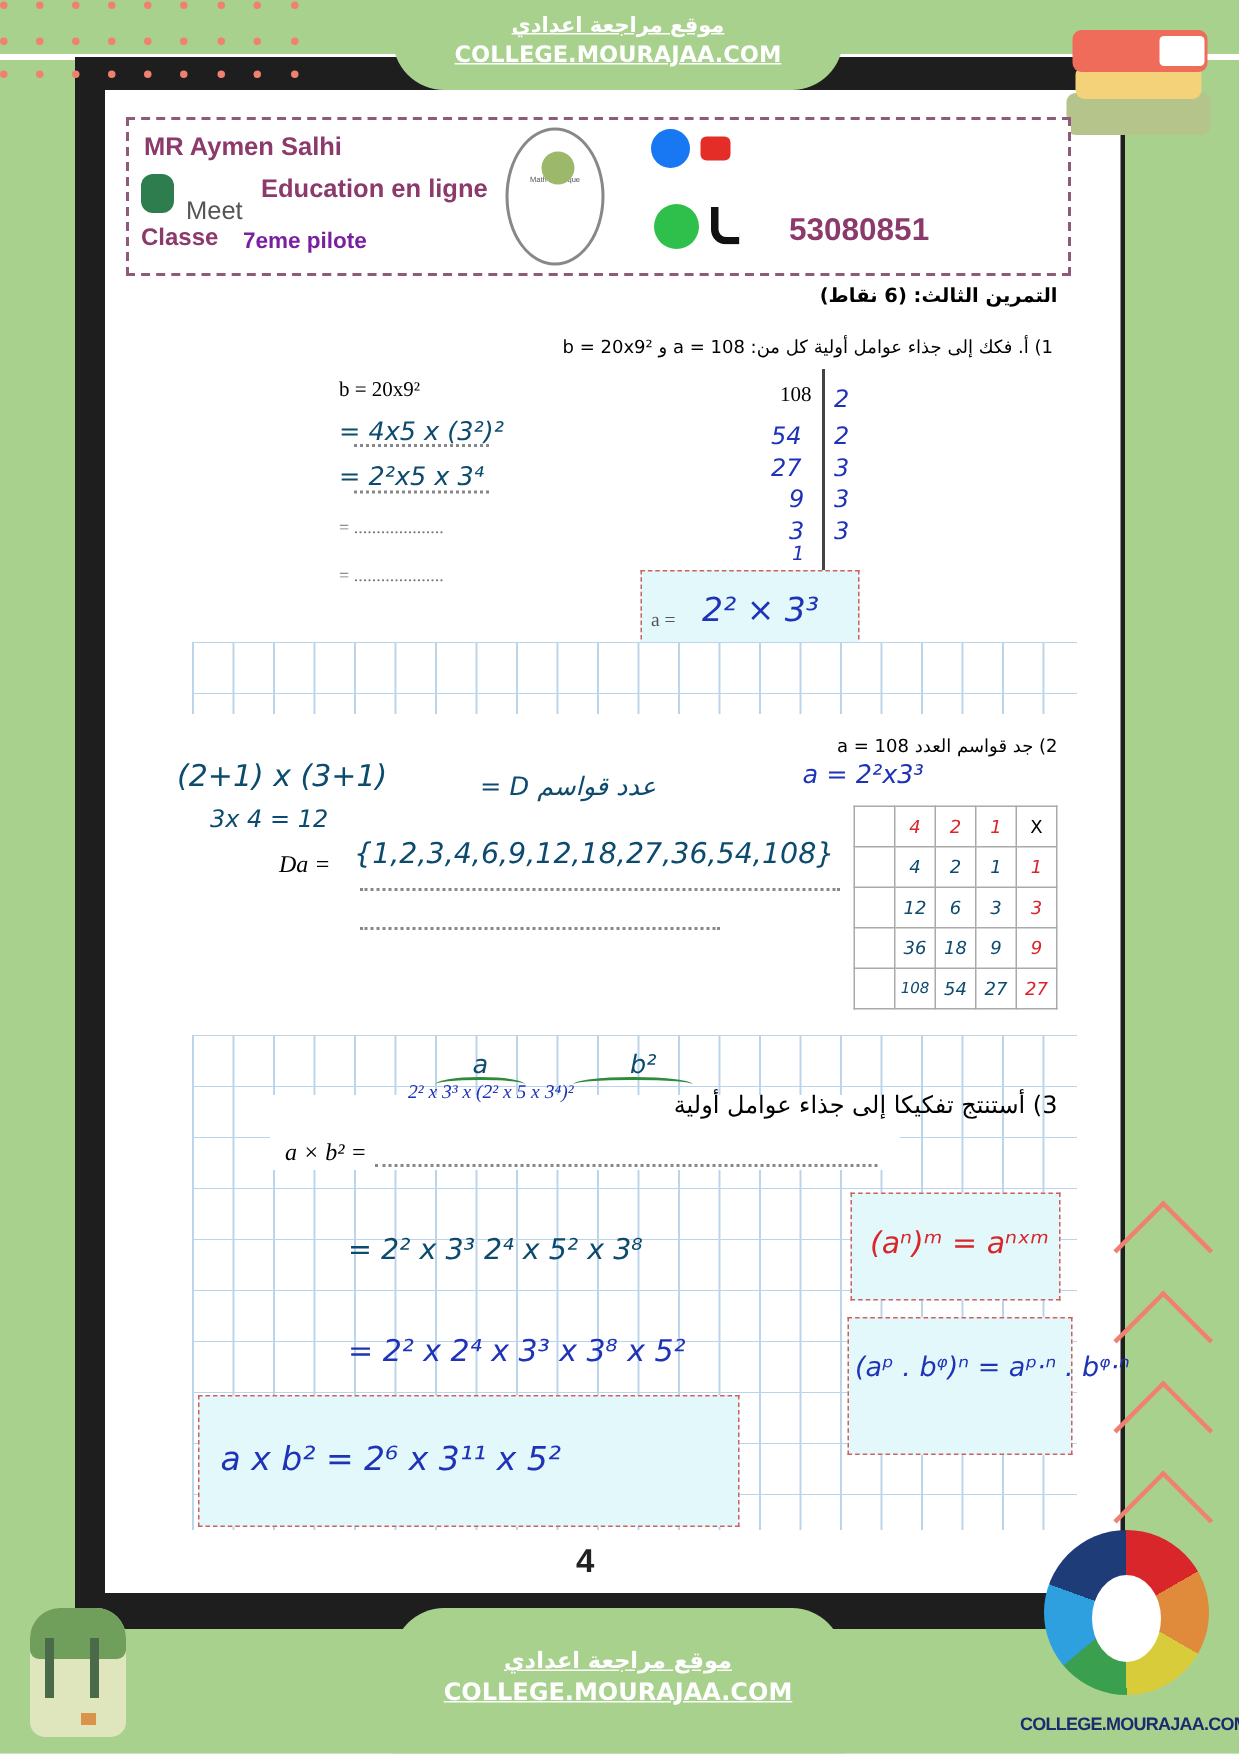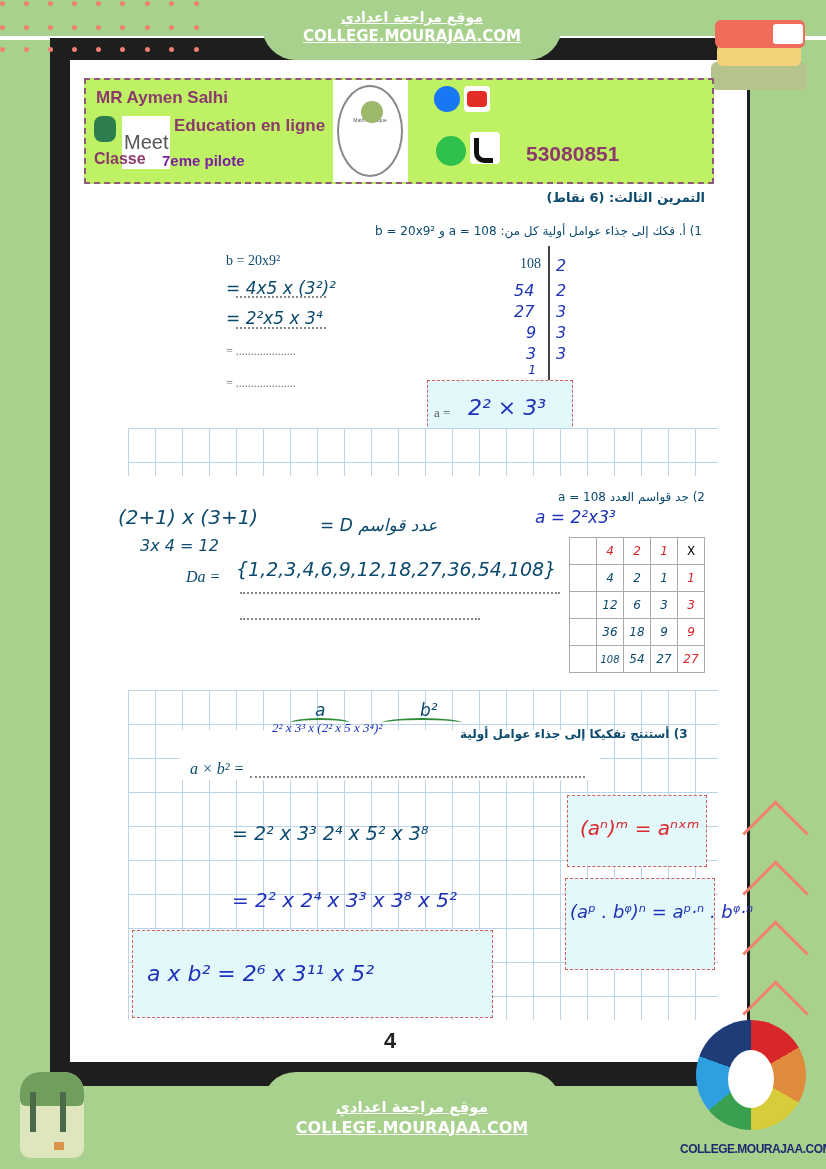--- a/index.html
+++ b/index.html
@@ -11,35 +11,35 @@
   .white-strip { position:absolute; left:0; top:36px; width:826px; height:4px; background:#fff; }
   .top-tab, .bottom-tab { position:absolute; background:#a9d18e; color:#fff; text-align:center; font-weight:bold; }
   .top-tab { left:262px; top:0; width:300px; height:60px; border-radius:0 0 34px 34px; }
   .bottom-tab { left:262px; top:1072px; width:300px; height:97px; border-radius:34px 34px 0 0; }
   .tab-ar { font-family:"DejaVu Sans", sans-serif; font-size:14px; text-decoration:underline; display:block; margin-top:9px; }
   .tab-en { font-family:"DejaVu Sans", sans-serif; font-size:15px; text-decoration:underline; display:block; margin-top:2px; }
   .bottom-tab .tab-ar { margin-top:26px; font-size:15px; }
   .bottom-tab .tab-en { font-size:16px; }
   .bottom-band { position:absolute; left:0; top:1111px; width:826px; height:58px; background:#a9d18e; }
 
-  .header { position:absolute; left:84px; top:78px; width:630px; height:106px; background:#bef264; border:2px dashed #8e5a7a; box-sizing:border-box; }
+  .header { position:absolute; left:84px; top:78px; width:630px; height:106px; background:#ffffff; border:2px dashed #8e5a7a; box-sizing:border-box; }
   .h-text { position:absolute; font-weight:bold; color:#8b3a6b; }
   .seal { position:absolute; left:247px; top:0; width:75px; height:102px; background:#fff; }
   .seal-circle { position:absolute; left:4px; top:5px; width:66px; height:92px; border-radius:50%; border:2px solid #888; box-sizing:border-box; text-align:center; font-size:5px; color:#555; padding-top:30px; }
   .tree { position:absolute; left:22px; top:14px; width:22px; height:22px; border-radius:50%; background:#9cb86a; }
   .sicon { position:absolute; width:26px; height:26px; border-radius:4px; box-sizing:border-box; }
 
   .grid { position:absolute; background-color:#fff;
           background-image: linear-gradient(#bcd4ea 1px, transparent 1px), linear-gradient(90deg, #bcd4ea 1px, transparent 1px);
           background-size: 27px 34px; }
   .hand { position:absolute; font-family:"DejaVu Sans", sans-serif; font-style:italic; white-space:nowrap; }
   .green { color:#0c4a6e; }
   .blue { color:#1f33b8; }
   .red { color:#d8262b; }
-  .print { position:absolute; font-family:"Liberation Serif", serif; color:#0c4a6e; white-space:nowrap; }
+  .print { position:absolute; font-family:"Liberation Serif", serif; color:#000000; white-space:nowrap; }
   .arabic { direction:rtl; font-family:"DejaVu Sans", sans-serif; font-weight:bold; font-size:13px; }
   .dashbox { position:absolute; border:1.5px dashed #d06060; background:#e3f8fb; box-sizing:border-box; }
   .leader { position:absolute; border-bottom:2px dotted #888; }
   .vline { position:absolute; width:2px; background:#444; }
   table.div-tab { position:absolute; left:569px; top:537px; border-collapse:collapse; font-family:"DejaVu Sans", sans-serif; font-size:12px; }
   table.div-tab td { border:1px solid #aaa; width:24px; height:24px; text-align:center; font-style:italic; }
   .chev { position:absolute; width:44px; height:44px; border-top:3px solid #f08070; border-left:3px solid #f08070; transform:rotate(45deg); }
   .page-num { position:absolute; left:384px; top:1028px; font-size:22px; font-weight:bold; color:#222; }
   .logo-ring { position:absolute; left:696px; top:1020px; width:110px; height:110px; border-radius:50%;
      background: conic-gradient(#d8262b 0 60deg, #e08a3c 60deg 120deg, #d8cc3a 120deg 180deg, #3aa050 180deg 230deg, #2ea0e0 230deg 290deg, #1d3c78 290deg 360deg); }
@@ -95,21 +95,21 @@
 <div class="books">
   <div class="book" style="left:6px;top:50px;width:96px;height:28px;background:#b5c48a;"></div>
   <div class="book" style="left:12px;top:32px;width:84px;height:22px;background:#f3d27a;"></div>
   <div class="book" style="left:10px;top:8px;width:90px;height:28px;background:#ef6c5a;"></div>
   <div class="book" style="left:68px;top:12px;width:30px;height:20px;background:#fff;border-radius:3px;"></div>
 </div>
 
 <div class="header">
   <span class="h-text" style="left:10px;top:8px;font-size:17px;">MR  Aymen Salhi</span>
   <span style="position:absolute;left:8px;top:36px;width:22px;height:26px;border-radius:8px;background:#2e7d4f;"></span>
-  <span style="position:absolute;left:36px;top:36px;font-size:20px;color:#555;background:#fff;padding:15px 2px;">Meet</span>
+  <span style="position:absolute;left:36px;top:36px;font-size:17px;color:#555;background:#fff;padding:15px 2px;">Meet</span>
   <span class="h-text" style="left:88px;top:36px;font-size:17px;">Education en ligne</span>
   <span class="h-text" style="left:8px;top:70px;font-size:16px;">Classe</span>
   <span class="h-text" style="left:76px;top:72px;font-size:15px;color:#7b1fa2;">7eme pilote</span>
   <div class="seal">
     <div class="seal-circle"><div class="tree"></div>Math-Physique</div>
   </div>
   <span class="sicon" style="left:348px;top:6px;background:#1877f2;border-radius:50%;"></span>
   <span class="sicon" style="left:378px;top:6px;background:#fff;">
       <span style="position:absolute;left:3px;top:5px;width:20px;height:16px;background:#e52d27;border-radius:4px;"></span>
     </span>
@@ -197,21 +197,21 @@
     <td class="green">54</td>
     <td class="green">27</td>
     <td class="red">27</td>
   </tr>
 </tbody>
   </table>
 
 <div class="grid" style="left:128px;top:690px;width:590px;height:330px;"></div>
 <div style="position:absolute;left:180px;top:730px;width:420px;height:50px;background:#fff;"></div>
 
-<div class="print arabic" style="left:460px;top:727px;width:245px;text-align:left;font-weight:bold;font-size:12px;">3) أستنتج تفكيكا إلى جذاء عوامل أولية</div>
+<div class="print arabic" style="left:460px;top:727px;width:245px;text-align:left;font-weight:normal;font-size:16px;">3) أستنتج تفكيكا إلى جذاء عوامل أولية</div>
 <div class="hand green" style="left:315px;top:700px;font-size:17px;">a</div>
 <div class="hand green" style="left:420px;top:700px;font-size:17px;">b²</div>
 <div style="position:absolute;left:290px;top:718px;width:60px;height:8px;border-top:2px solid #2e8b3a;border-radius:50% 50% 0 0;"></div>
 <div style="position:absolute;left:382px;top:718px;width:80px;height:8px;border-top:2px solid #2e8b3a;border-radius:50% 50% 0 0;"></div>
 <div class="print" style="left:190px;top:760px;font-size:16px;font-style:italic;">a × b² = </div>
 <div class="leader" style="left:250px;top:776px;width:335px;"></div>
 <div class="hand blue" style="left:272px;top:720px;font-size:13px;font-family:Liberation Serif, serif;">2² x 3³ x (2² x 5 x 3⁴)²</div>
 
 <div class="hand green" style="left:232px;top:822px;font-size:19px;">= 2² x 3³   2⁴ x 5² x 3⁸</div>
 <div class="hand blue" style="left:232px;top:888px;font-size:20px;">= 2² x 2⁴ x 3³ x 3⁸ x 5²</div>

